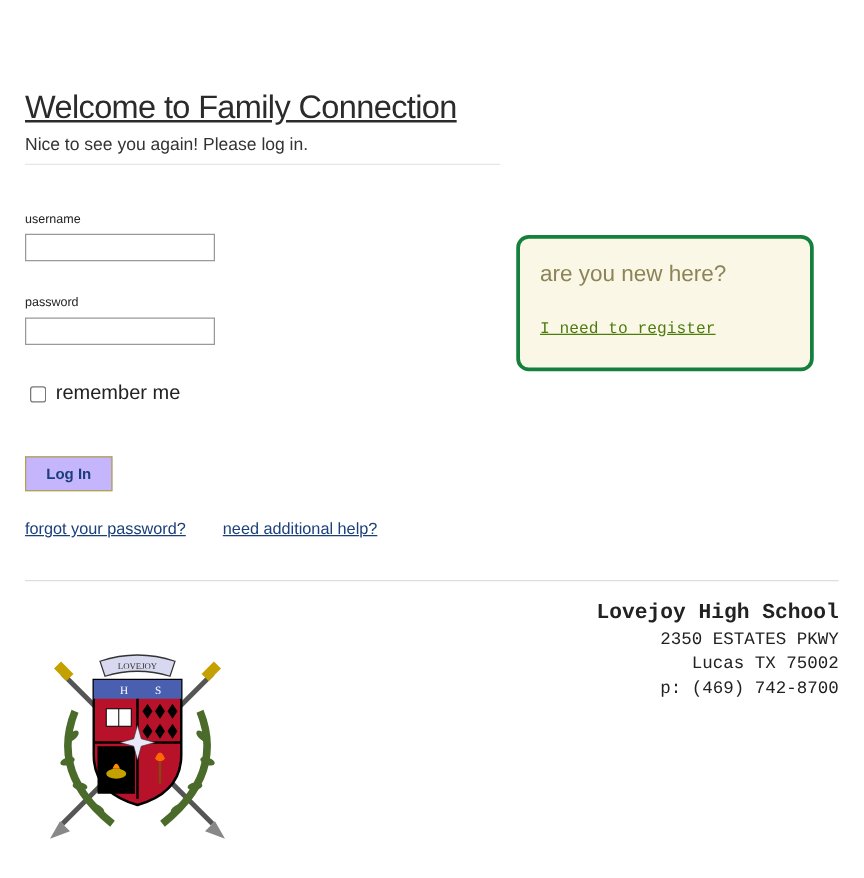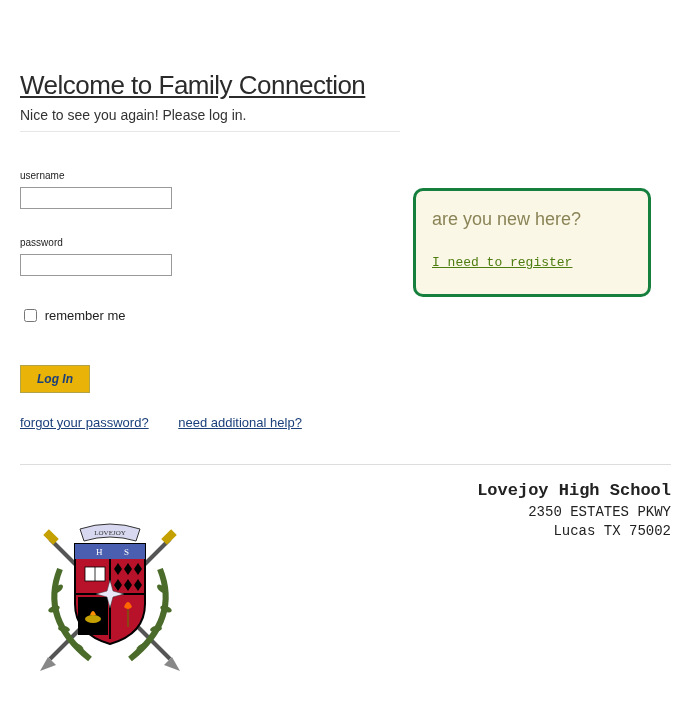--- a/index.html
+++ b/index.html
@@ -50,38 +50,37 @@
     height: 22px;
     border: 1px solid #999;
     background: #fff;
     padding: 2px 4px;
     font-size: 13px;
   }
   .remember-row {
     margin-top: 30px;
   }
   .remember-row label {
-    font-size: 13px;
+    font-size: 16px;
     color: #222;
     vertical-align: middle;
     font-family: Verdana, Arial, sans-serif;
   }
   .remember-row input { vertical-align: middle; margin-right: 4px;}
   .login-btn {
     margin-top: 40px;
     display: inline-block;
-    background: #eab308;
+    background: #c4b5fd;
     border: 1px solid #b0a34b;
     color: #1a3f7a;
     font-weight: bold;
     font-size: 12px;
     padding: 6px 16px;
     cursor: pointer;
     font-family: Verdana, Arial, sans-serif;
-    font-style: italic;
   }
   .help-links {
     margin-top: 22px;
   }
   .help-links a {
     color: #1a3f7a;
     text-decoration: underline;
     font-size: 13px;
     margin-right: 26px;
     font-family: Verdana, Arial, sans-serif;
@@ -232,16 +231,17 @@
         <g transform="translate(80,85)">
           <polygon points="0,-14 3,-3 14,0 3,3 0,14 -3,3 -14,0 -3,-3" fill="#e8e8f8" stroke="#333" stroke-width="0.5"></polygon>
         </g>
       </svg>
     </div>
 
     <div class="school-block">
       <div class="school-name">Lovejoy High School</div>
       <div>2350 ESTATES PKWY</div>
       <div>Lucas TX 75002</div>
+      <div>p: (469) 742-8700</div>
     </div>
   </div>
 
 </div>
 
 </body></html>

